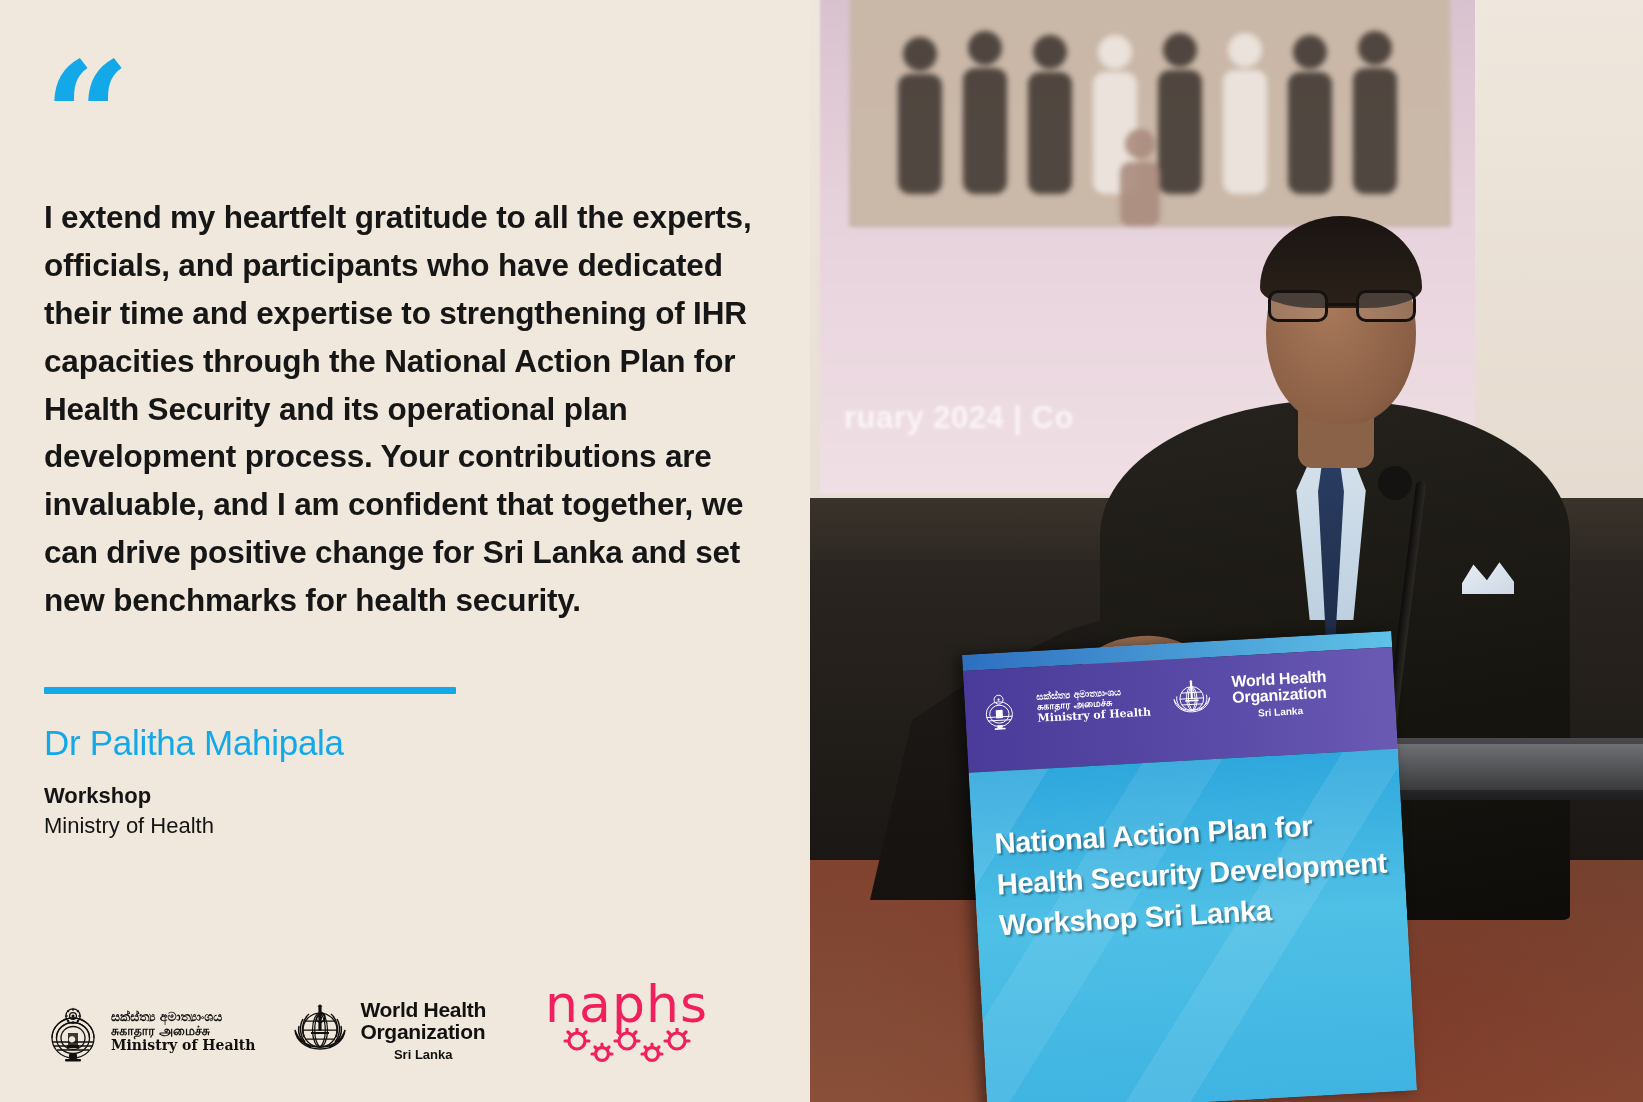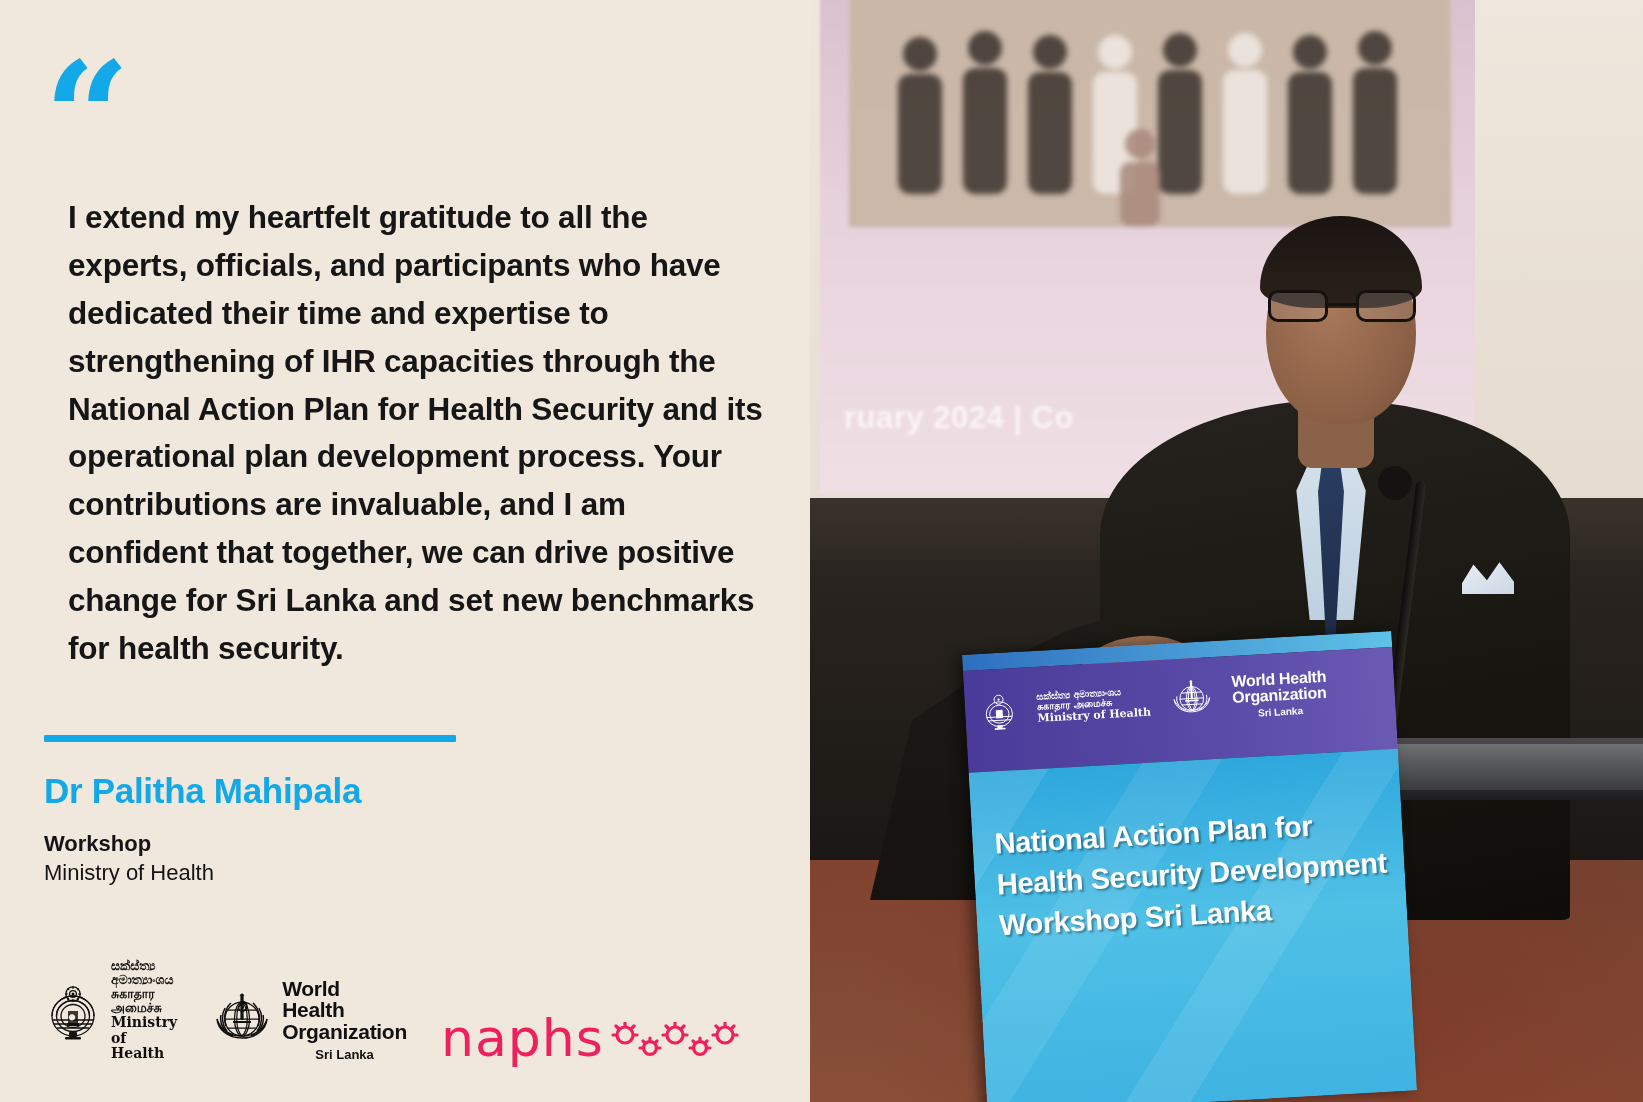--- a/index.html
+++ b/index.html
@@ -38,33 +38,32 @@
     user-select: none;
   }
   .quote-body {
     margin-top: 46px;
     font-size: 31.5px;
     line-height: 1.52;
     font-weight: 600;
     color: #161616;
     letter-spacing: -0.2px;
     max-width: 740px;
-    margin-left: 24px;
   }
   .rule {
     margin-top: 62px;
     width: 412px;
     height: 7px;
     background: #13a8e8;
     border-radius: 1px;
   }
   .person-name {
     margin-top: 29px;
     font-size: 35px;
-    font-weight: 700;
+    font-weight: 400;
     color: #13a8e8;
     letter-spacing: -0.3px;
   }
   .person-role {
     margin-top: 18px;
     font-size: 22px;
     font-weight: 700;
     color: #141414;
     line-height: 1.35;
   }
@@ -105,21 +104,21 @@
     line-height: 1.04;
   }
   .who-text .who-l3 {
     font-size: 13px; font-weight: 700; color: #111;
     text-align: center; margin-top: 4px;
   }
   .naphs {
     margin-left: auto;
     margin-right: 62px;
     display: flex;
-    flex-direction: row;
+    flex-direction: column;
     align-items: center;
   }
   .naphs-word {
     font-size: 52px;
     font-weight: 400;
     color: #f01f5e;
     letter-spacing: 1px;
     line-height: 0.9;
     font-family: "DejaVu Sans", sans-serif;
   }

